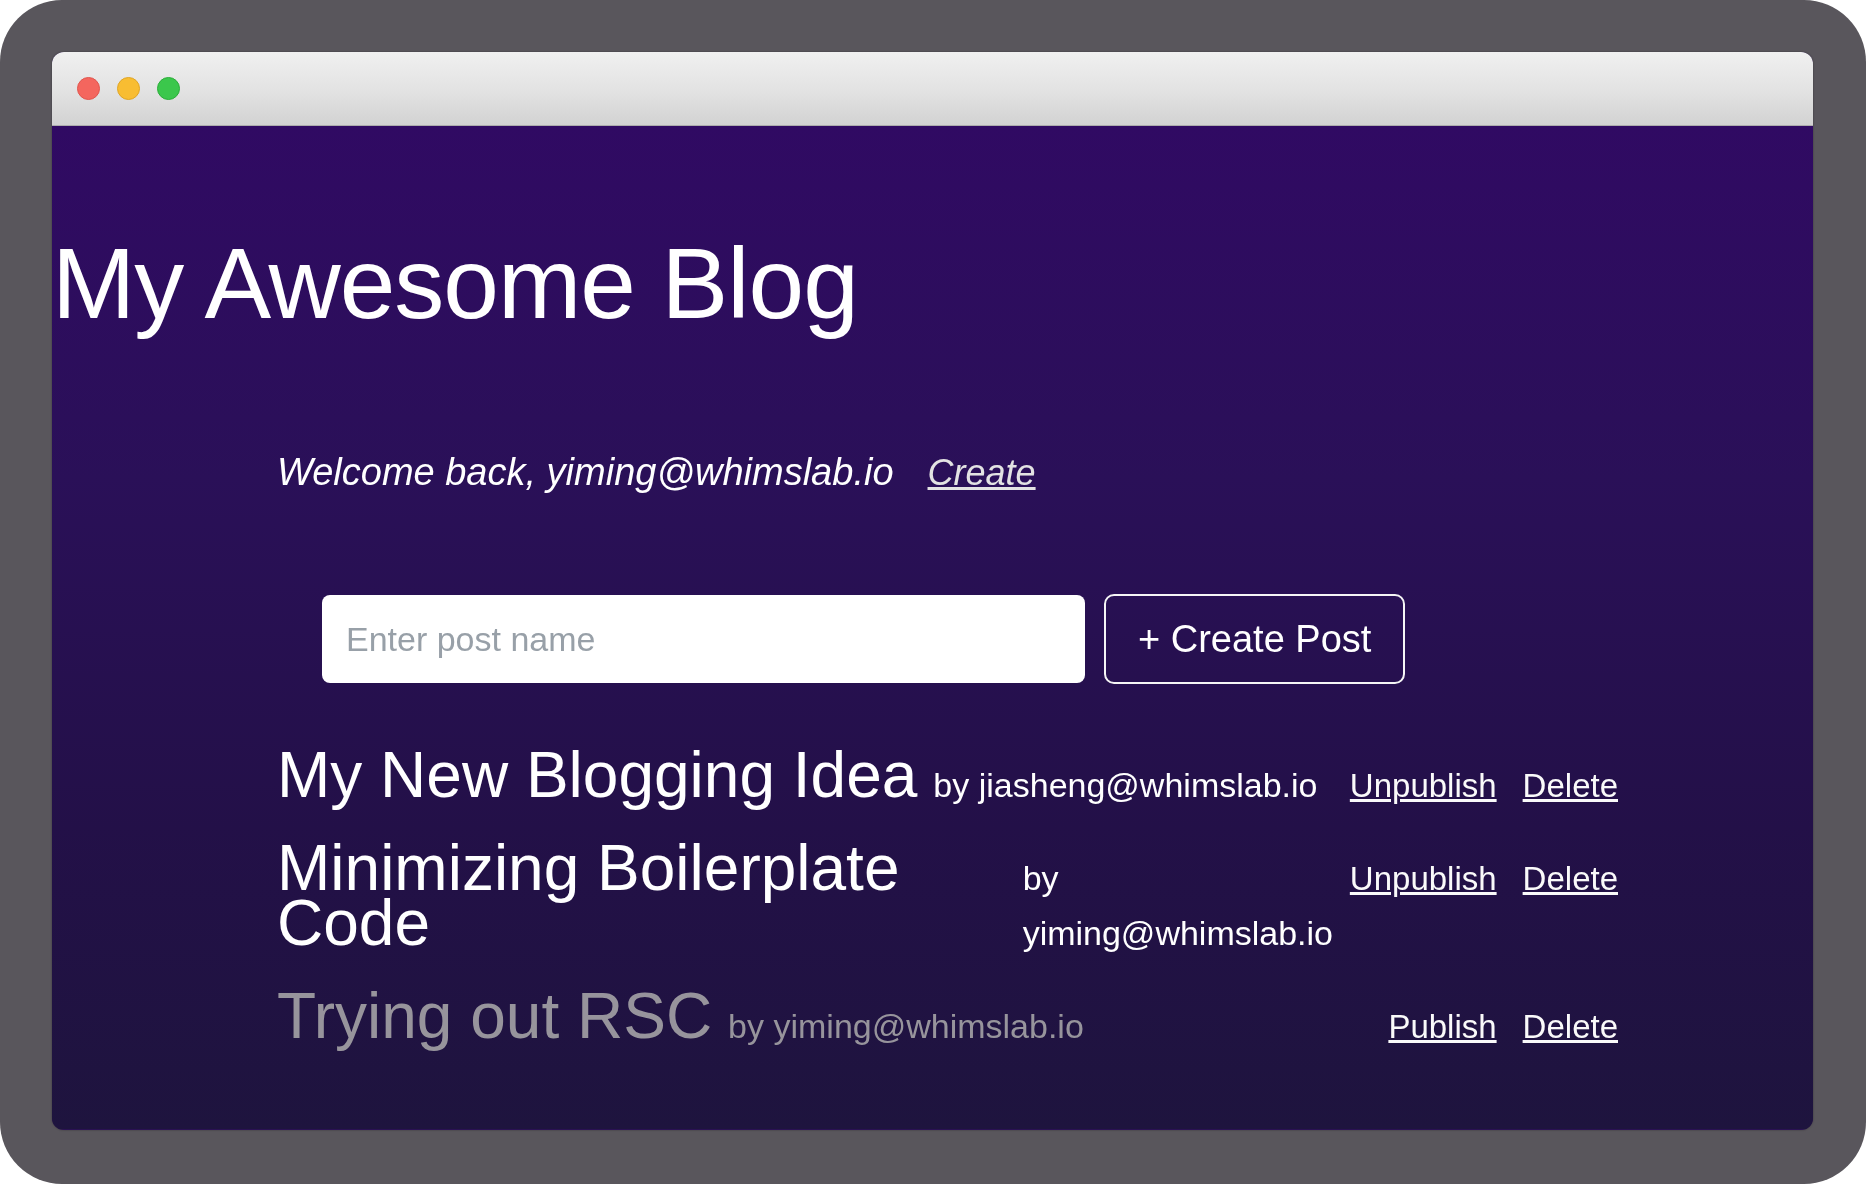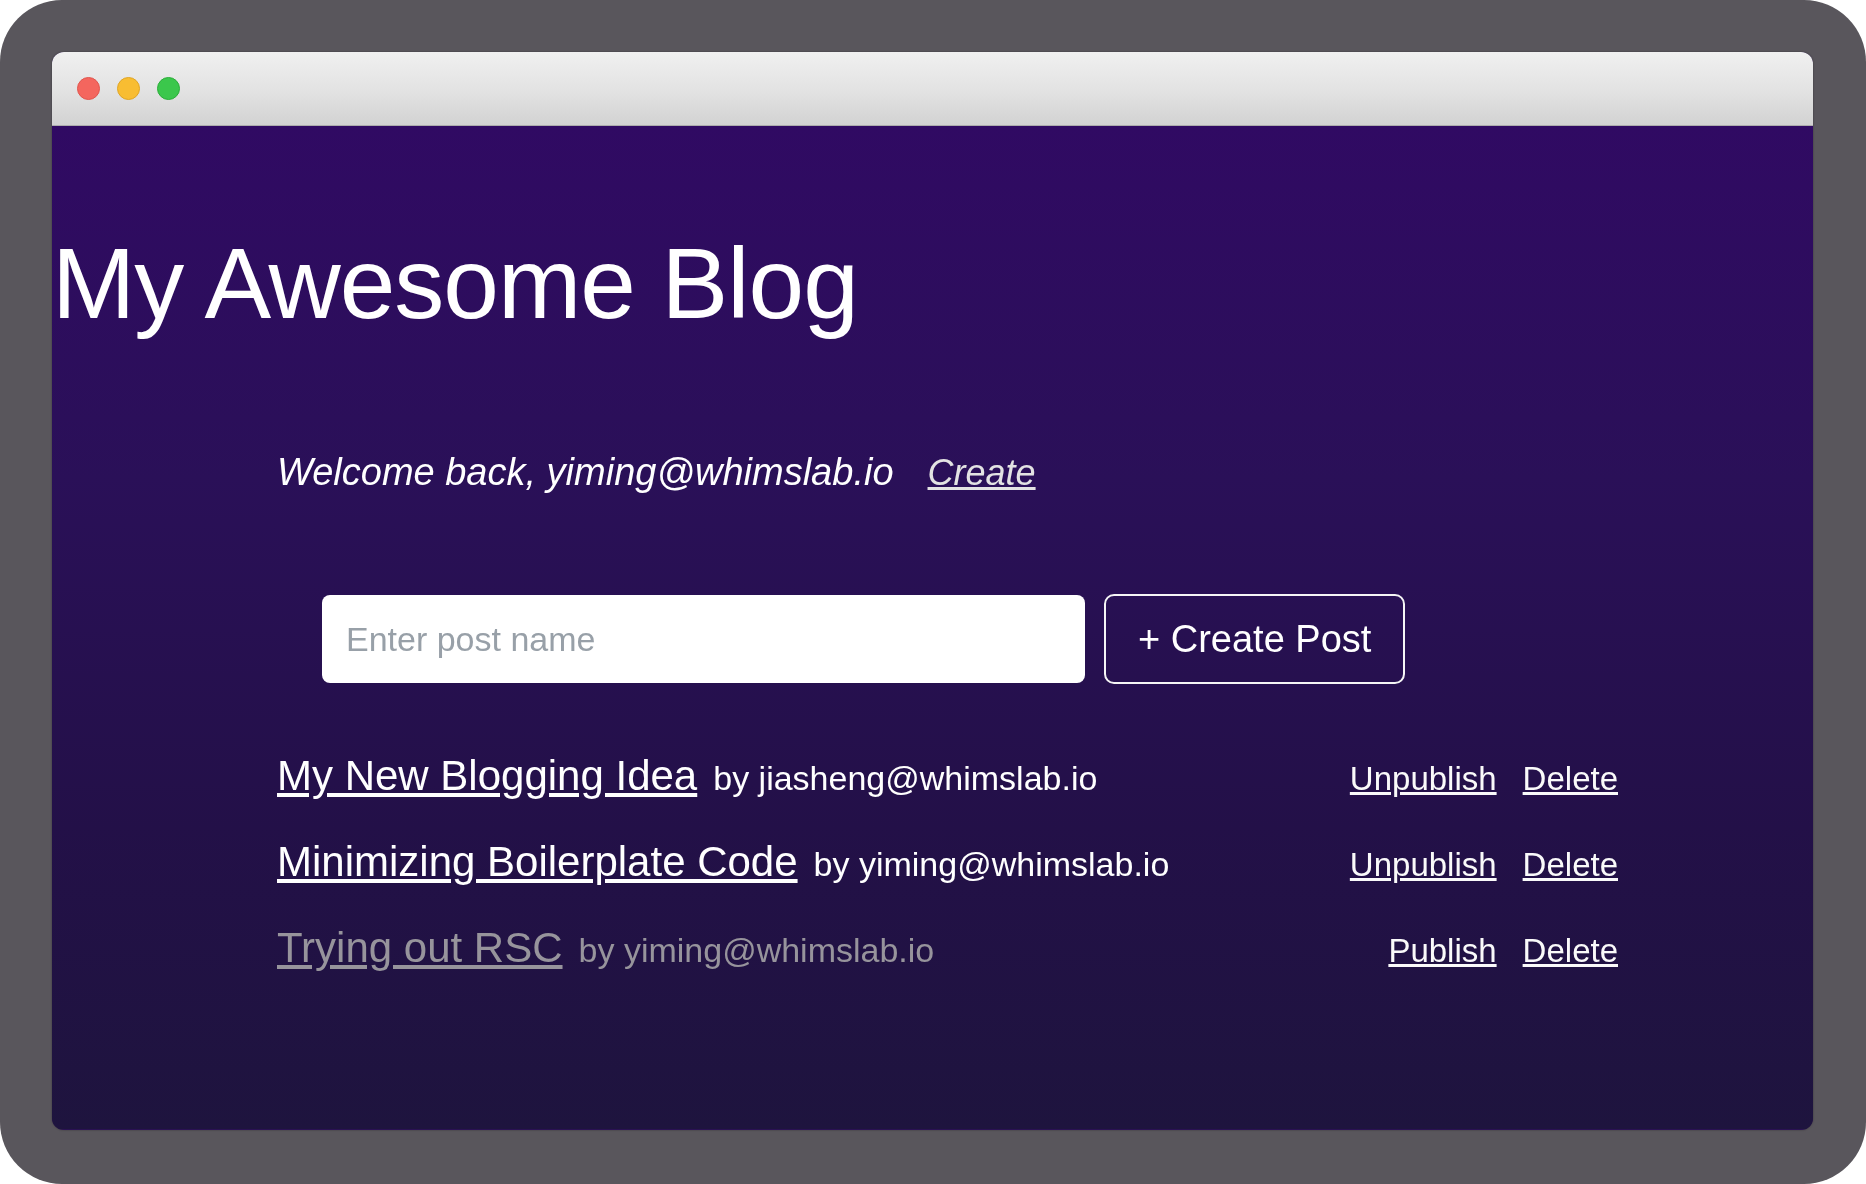--- a/index.html
+++ b/index.html
@@ -50,21 +50,21 @@
     margin-left:45px;
   }
   .post-input::placeholder{color:#98a0a8;}
   .create-btn{
     height:90px;background:transparent;border:2px solid #f5f5f5;border-radius:10px;
     color:#ffffff;font-size:38px;padding:0 32px;cursor:pointer;
     font-family:"Liberation Sans", sans-serif;
   }
   .post-list{margin-top:64px;}
   .post-row{display:flex;align-items:baseline;margin-bottom:28px;line-height:55px;}
-  .post-title{font-size:42px;color:#ffffff;font-weight:400;text-decoration:underline;}
+  .post-title{font-size:64px;color:#ffffff;font-weight:400;}
   .post-author{font-size:34px;color:#ffffff;margin-left:16px;}
   .post-row.draft .post-title,
   .post-row.draft .post-author{color:#97949c;}
   .row-links{margin-left:auto;display:flex;gap:26px;}
   .row-link{font-size:33px;color:#fafafa;text-decoration:underline;cursor:pointer;white-space:nowrap;}
 </style>
 </head>
 <body>
 
 <div class="frame">

